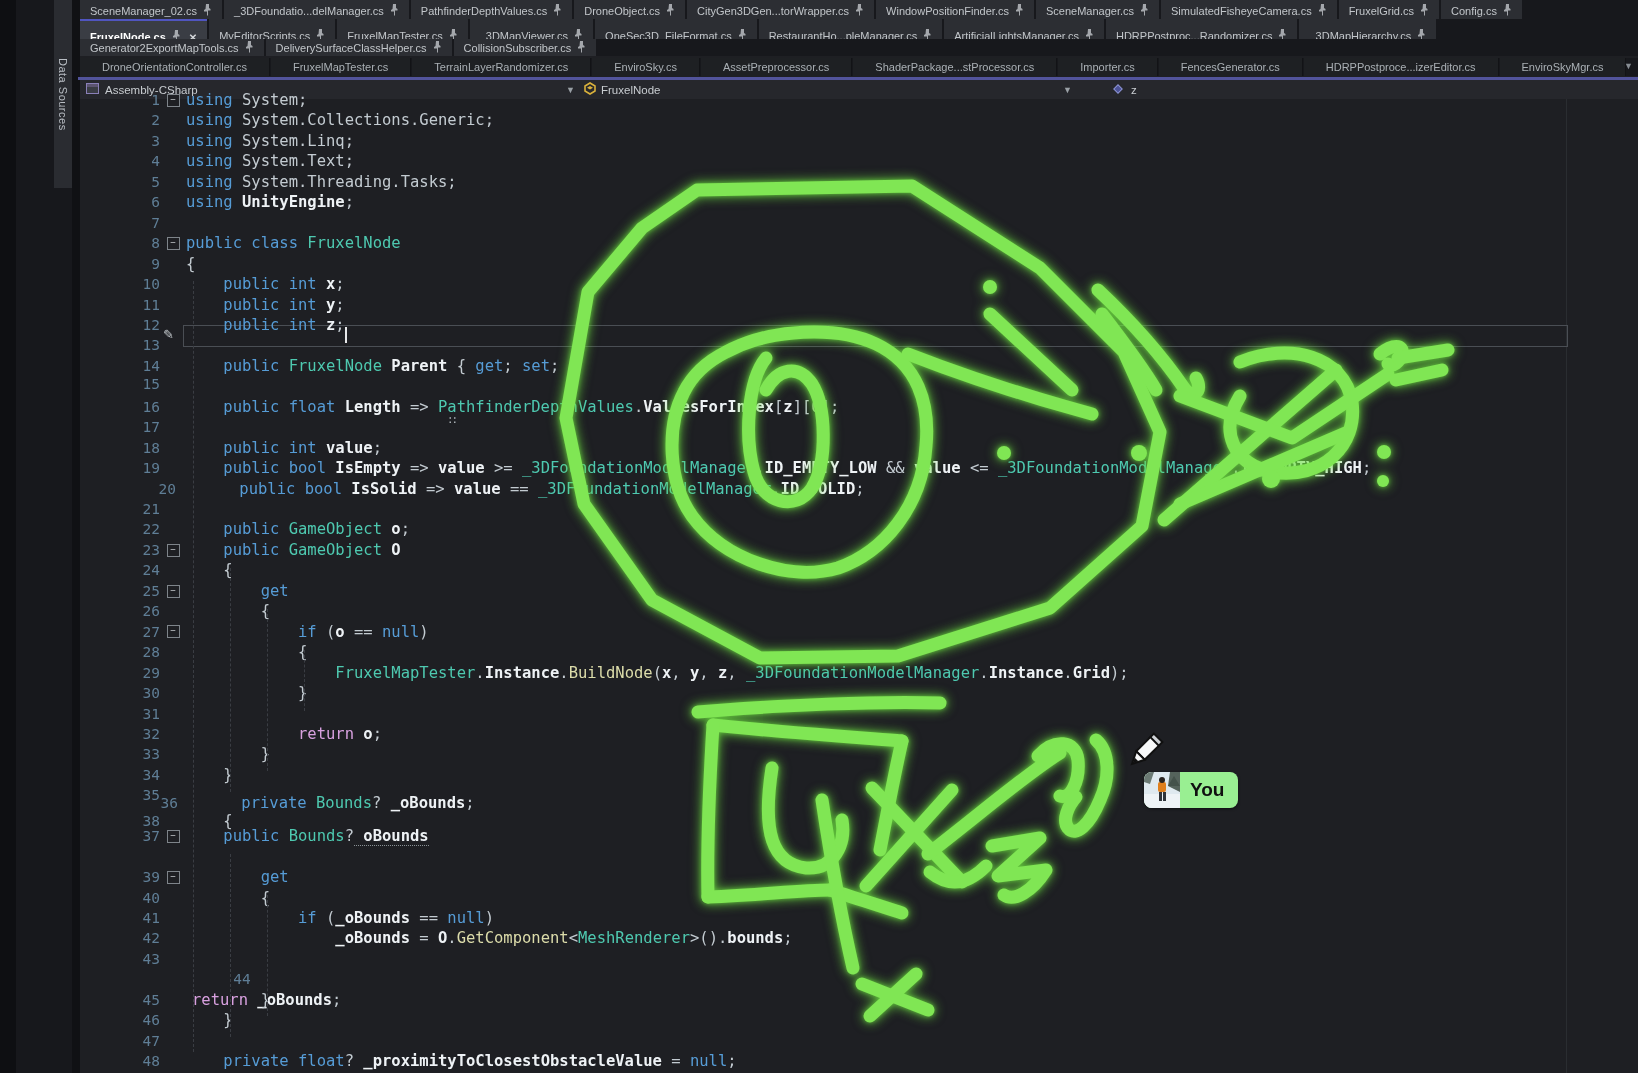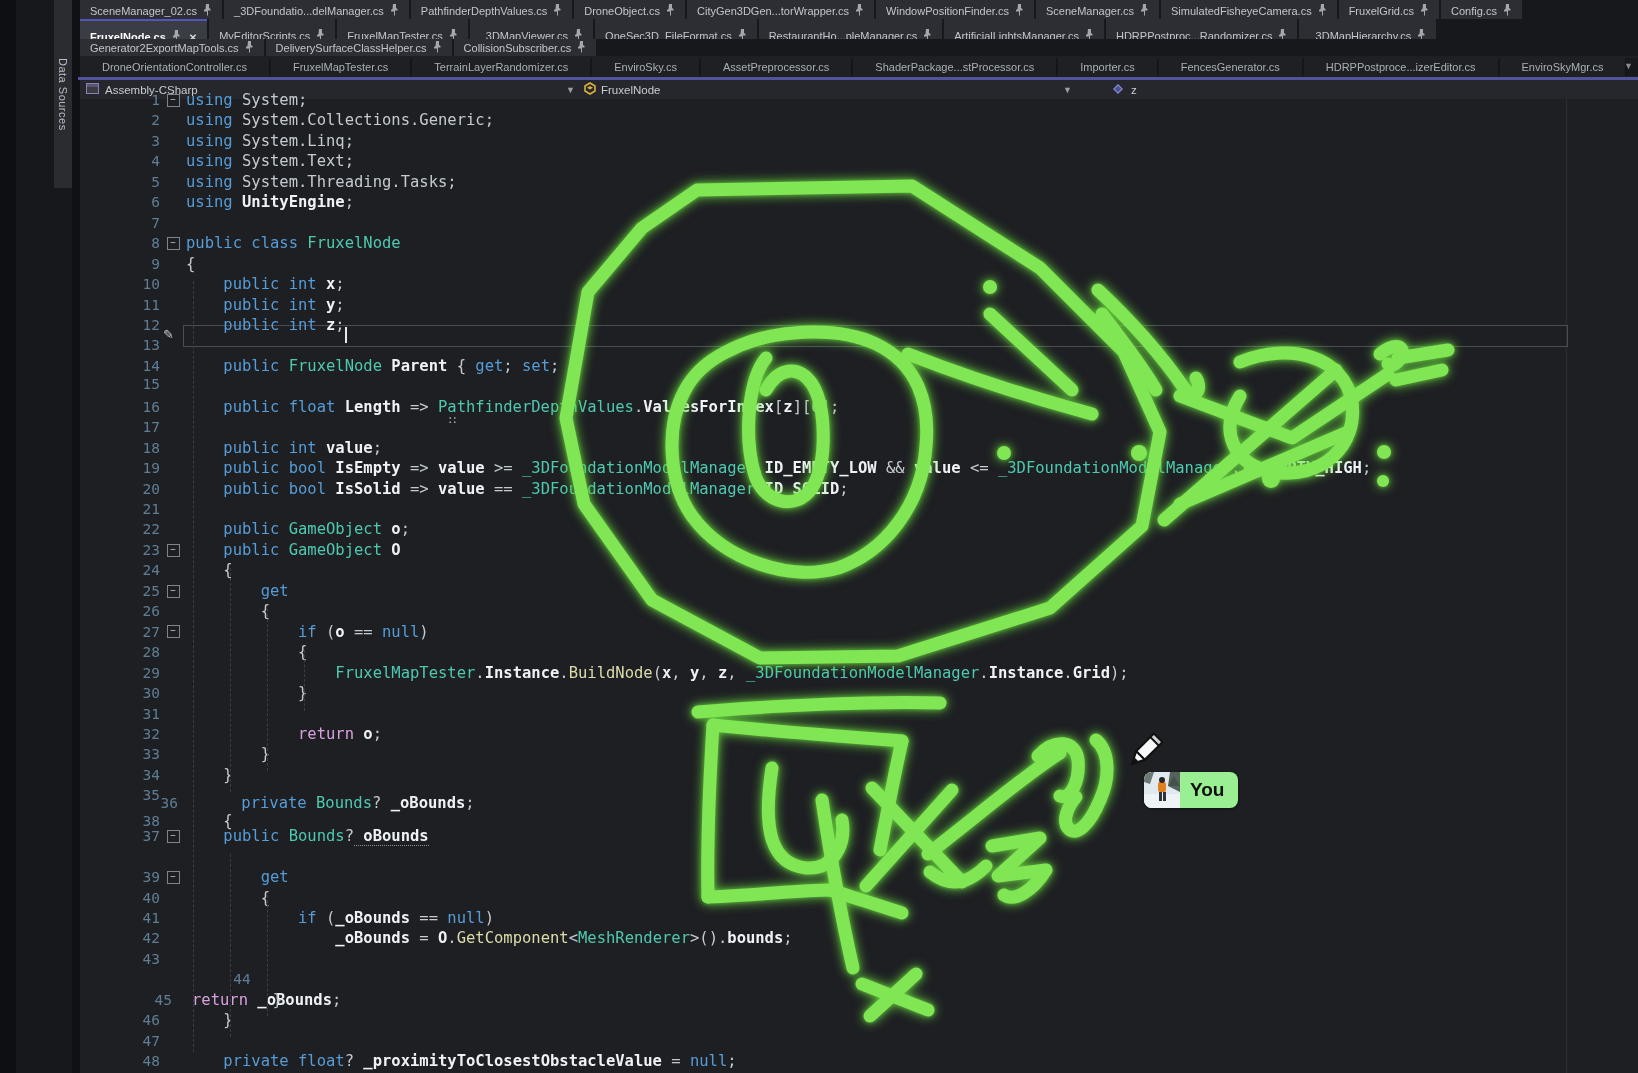--- a/index.html
+++ b/index.html
@@ -376,21 +376,21 @@
       <div class="code-row" style="top: 437.425px;">
         <span class="ln">18</span>
         <span class="foldcell"></span>
         <span class="codetext"><span class="tk-p">    </span><span class="tk-k">public int</span><span class="tk-b"> value</span><span class="tk-p">;</span></span>
       </div>
       <div class="code-row" style="top: 457.875px;">
         <span class="ln">19</span>
         <span class="foldcell"></span>
         <span class="codetext"><span class="tk-p">    </span><span class="tk-k">public bool</span><span class="tk-b"> IsEmpty</span><span class="tk-p"> =&gt; </span><span class="tk-b">value</span><span class="tk-p"> &gt;= </span><span class="tk-t">_3DFoundationModelManager</span><span class="tk-p">.</span><span class="tk-b">ID_EMPTY_LOW</span><span class="tk-p"> &amp;&amp; </span><span class="tk-b">value</span><span class="tk-p"> &lt;= </span><span class="tk-t">_3DFoundationModelManager</span><span class="tk-p">.</span><span class="tk-b">ID_EMPTY_HIGH</span><span class="tk-p">;</span></span>
       </div>
-      <div class="code-row" style="top: 478.325px;">
+      <div class="code-row" style="top: 478.325px; padding-left: 16px;">
         <span class="ln">20</span>
         <span class="foldcell"></span>
         <span class="codetext"><span class="tk-p">    </span><span class="tk-k">public bool</span><span class="tk-b"> IsSolid</span><span class="tk-p"> =&gt; </span><span class="tk-b">value</span><span class="tk-p"> == </span><span class="tk-t">_3DFoundationModelManager</span><span class="tk-p">.</span><span class="tk-b">ID_SOLID</span><span class="tk-p">;</span></span>
       </div>
       <div class="code-row" style="top: 498.775px;">
         <span class="ln">21</span>
         <span class="foldcell"></span>
         <span class="codetext"></span>
       </div>
       <div class="code-row" style="top: 519.225px;">
@@ -511,21 +511,21 @@
       <div class="code-row" style="top: 948.675px;">
         <span class="ln">43</span>
         <span class="foldcell"></span>
         <span class="codetext"></span>
       </div>
       <div class="code-row" style="top: 969.125px; flex-direction: column;">
         <span class="ln">44</span>
         <span class="foldcell"></span>
         <span class="codetext"><span class="tk-p">            </span><span class="tk-c">return</span><span class="tk-b"> _oBounds</span><span class="tk-p">;</span></span>
       </div>
-      <div class="code-row" style="top: 989.575px; padding-left: 12px;">
+      <div class="code-row" style="top: 989.575px;">
         <span class="ln">45</span>
         <span class="foldcell"></span>
         <span class="codetext"><span class="tk-p">        }</span></span>
       </div>
       <div class="code-row" style="top: 1010.02px;">
         <span class="ln">46</span>
         <span class="foldcell"></span>
         <span class="codetext"><span class="tk-p">    }</span></span>
       </div>
       <div class="code-row" style="top: 1030.47px;">

